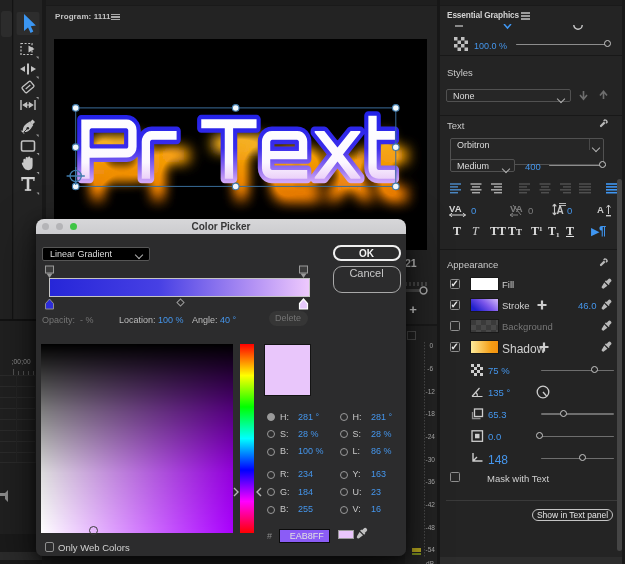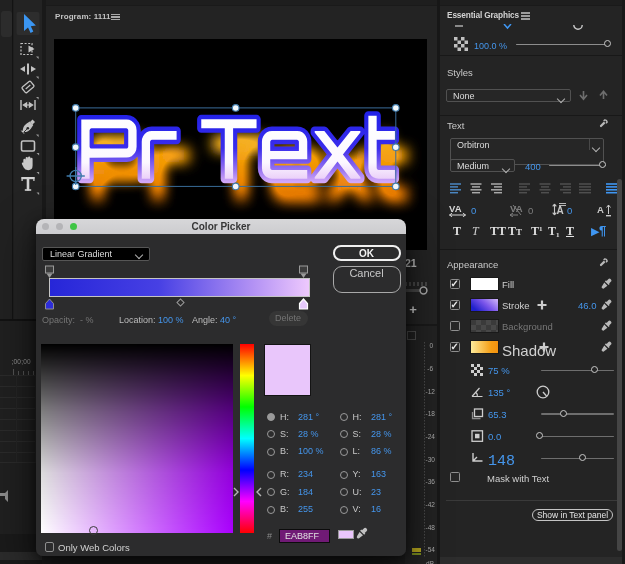--- a/index.html
+++ b/index.html
@@ -397,21 +397,21 @@
           <path d="M9.8 1.2 a1.8 1.8 0 0 0 -2.6 0 L5.6 2.9 5 2.3 3.9 3.4 7.6 7.1 8.7 6 8.1 5.4 9.8 3.8 a1.8 1.8 0 0 0 0 -2.6 Z M3.3 4.6 L1 8.2 a1.5 1.5 0 1 0 2.4 1.8 L6.4 7.7 Z" fill="#b9b9b9"></path>
         </svg>
         <div class="cb" style="left:9.5px;top:320.5px;"></div>
         <div class="abs" style="left:30px;top:318.5px;width:29px;height:14px;background:repeating-conic-gradient(#484848 0 25%, #3a3a3a 0 50%) 0 0/10px 10px;border:1px solid #1a1a1a;"></div>
         <div class="abs" style="left:62px;top:321.0px;font-size:9.5px;color:#777777;">Background</div>
         <svg class="abs" style="left:161px;top:319.5px;" width="11" height="12" viewBox="0 0 11 12">
           <path d="M9.8 1.2 a1.8 1.8 0 0 0 -2.6 0 L5.6 2.9 5 2.3 3.9 3.4 7.6 7.1 8.7 6 8.1 5.4 9.8 3.8 a1.8 1.8 0 0 0 0 -2.6 Z M3.3 4.6 L1 8.2 a1.5 1.5 0 1 0 2.4 1.8 L6.4 7.7 Z" fill="#b9b9b9"></path>
         </svg>
         <div class="cb" style="left:9.5px;top:341.5px;">✓</div>
         <div class="abs" style="left:30px;top:339.5px;width:29px;height:14px;background:linear-gradient(90deg,#fdeB9a, #f8bc4a 45%, #f59d14 75%,#f29110);border:1px solid #1a1a1a;"></div>
-        <div class="abs" style="left:62px;top:342.0px;font-size:15px;color:#d0d0d0;">Shadow</div>
+        <div class="abs" style="left:62px;top:342.0px;font-size:12px;color:#d0d0d0;">Shadow</div>
         <svg class="abs" style="left:99px;top:341.5px;" width="10" height="10" viewBox="0 0 10 10">
           <path d="M5 0.5 V9.5 M0.5 5 H9.5" stroke="#cdcdcd" stroke-width="2.2"></path>
         </svg>
         <svg class="abs" style="left:161px;top:340.5px;" width="11" height="12" viewBox="0 0 11 12">
           <path d="M9.8 1.2 a1.8 1.8 0 0 0 -2.6 0 L5.6 2.9 5 2.3 3.9 3.4 7.6 7.1 8.7 6 8.1 5.4 9.8 3.8 a1.8 1.8 0 0 0 0 -2.6 Z M3.3 4.6 L1 8.2 a1.5 1.5 0 1 0 2.4 1.8 L6.4 7.7 Z" fill="#b9b9b9"></path>
         </svg>
       </div>
     <div id="shadowctrls">
       <svg class="abs" style="left:31px;top:364px;" width="12" height="12" viewBox="0 0 12 12">
         <g fill="#cdcdcd">
@@ -450,21 +450,21 @@
           <rect x="1" y="0.8" width="10.5" height="10.5" fill="none" stroke="#cdcdcd" stroke-width="1.3"></rect>
           <rect x="4" y="3.8" width="4.5" height="4.5" fill="#cdcdcd"></rect>
         </svg>
       <div class="abs blue" style="left:48px;top:431px;font-size:9.5px;">0.0</div>
       <div class="track" style="left:101px;top:435.5px;width:73px;background:#6e6e6e;"></div>
       <div class="knob" style="left:96px;top:432px;"></div>
 
       <svg class="abs" style="left:31px;top:452px;" width="13" height="12" viewBox="0 0 13 12">
           <path d="M2 1 v8 h9.5 M2 9 l4 -4" stroke="#cdcdcd" stroke-width="1.4" fill="none"></path>
         </svg>
-      <div class="abs blue" style="left:48px;top:453px;font-size:15px;font-family:Liberation Mono, monospace;">148</div>
+      <div class="abs blue" style="left:48px;top:453px;font-size:12px;">148</div>
       <div class="track" style="left:101px;top:457.5px;width:73px;background:#6e6e6e;"></div>
       <div class="knob" style="left:139px;top:454px;"></div>
 </div>
     <div class="cb" style="left:9.5px;top:472px;"></div>
     <div class="abs" style="left:23px;top:472.5px;font-size:9.5px;color:#d0d0d0;margin-left:24px;">Mask with Text</div>
     <div class="divider" style="left:6px;top:500px;width:172px;background:#3a3a3a;"></div>
     <div class="abs" style="left:92px;top:509px;width:81px;height:12px;border:1px solid #c4c4c4;border-radius:7px;
          font-size:8.5px;color:#e6e6e6;text-align:center;line-height:11px;">Show in Text panel</div>
 
     <div class="abs" style="left:176.5px;top:179px;width:5px;height:372px;background:#454545;border-radius:3px;"></div>
@@ -568,22 +568,22 @@
           <div class="abs blue" style="left:335px;top:235.0px;font-size:9px;">163</div>
           <div class="abs" style="left:303.5px;top:254px;width:8px;height:8px;border:1.4px solid #9a9a9a;border-radius:50%;"></div>
           <div class="abs" style="left:316.5px;top:252.5px;font-size:9px;color:#c9c9c9;">U:</div>
           <div class="abs blue" style="left:335px;top:252.5px;font-size:9px;">23</div>
           <div class="abs" style="left:303.5px;top:271.5px;width:8px;height:8px;border:1.4px solid #9a9a9a;border-radius:50%;"></div>
           <div class="abs" style="left:316.5px;top:270.0px;font-size:9px;color:#c9c9c9;">V:</div>
           <div class="abs blue" style="left:335px;top:270.0px;font-size:9px;">16</div>
         </div>
 
       <div class="abs" style="left:231px;top:297px;font-size:9px;color:#8a8a8a;">#</div>
-      <div class="abs" style="left:243px;top:294.5px;width:50.5px;height:14px;background:#701a75;border:1px solid #0c0c0c;
-           font-size:9px;color:#e2e2e2;line-height:12.5px;padding-left:5px;">EAB8FF</div>
+      <div class="abs" style="left:243px;top:294.5px;width:50.5px;height:14px;background:#8b5cf6;border:1px solid #0c0c0c;
+           font-size:9px;color:#e2e2e2;line-height:12.5px;padding-left:5px;text-align:center;">EAB8FF</div>
       <div class="abs" style="left:302px;top:296px;width:15.5px;height:9px;background:#e9c6fb;border:1px solid #9a9a9a;"></div>
       <svg class="abs" style="left:320px;top:293px;" width="12" height="13" viewBox="0 0 12 13">
           <path d="M10.6 1.4 a2 2 0 0 0 -2.8 0 L6 3.2 5.3 2.5 4.1 3.7 8.2 7.8 9.4 6.6 8.7 5.9 10.6 4.2 a2 2 0 0 0 0 -2.8 Z M3.6 4.9 L1.1 8.9 a1.6 1.6 0 1 0 2.6 1.9 L7 8.3 Z" fill="#c2c2c2"></path>
         </svg>
 
       <div class="abs" style="left:8.5px;top:308px;width:9.5px;height:9.5px;border:1.4px solid #8f8f8f;border-radius:2px;"></div>
       <div class="abs" style="left:22px;top:308px;font-size:9.5px;color:#d2d2d2;">Only Web Colors</div>
     </div>
   </div>
 </div>

